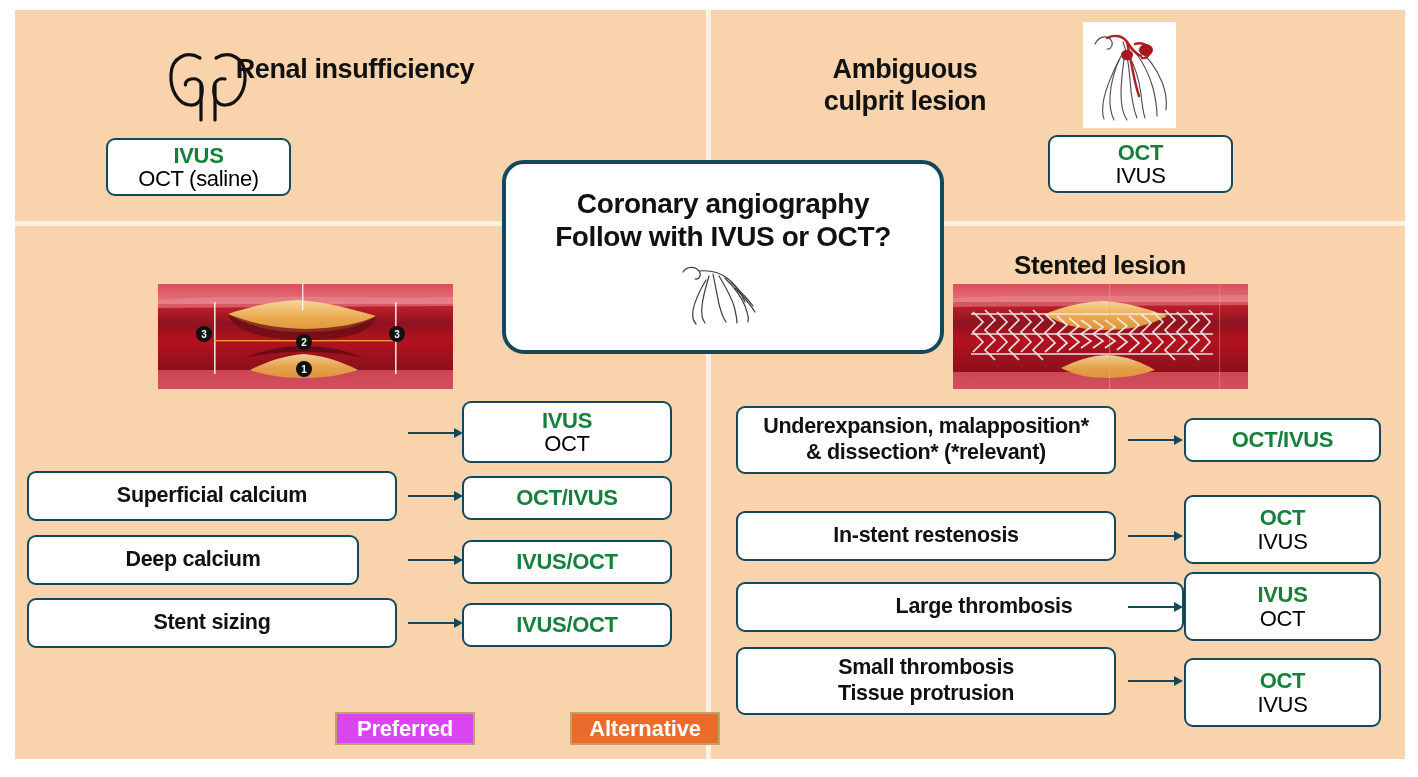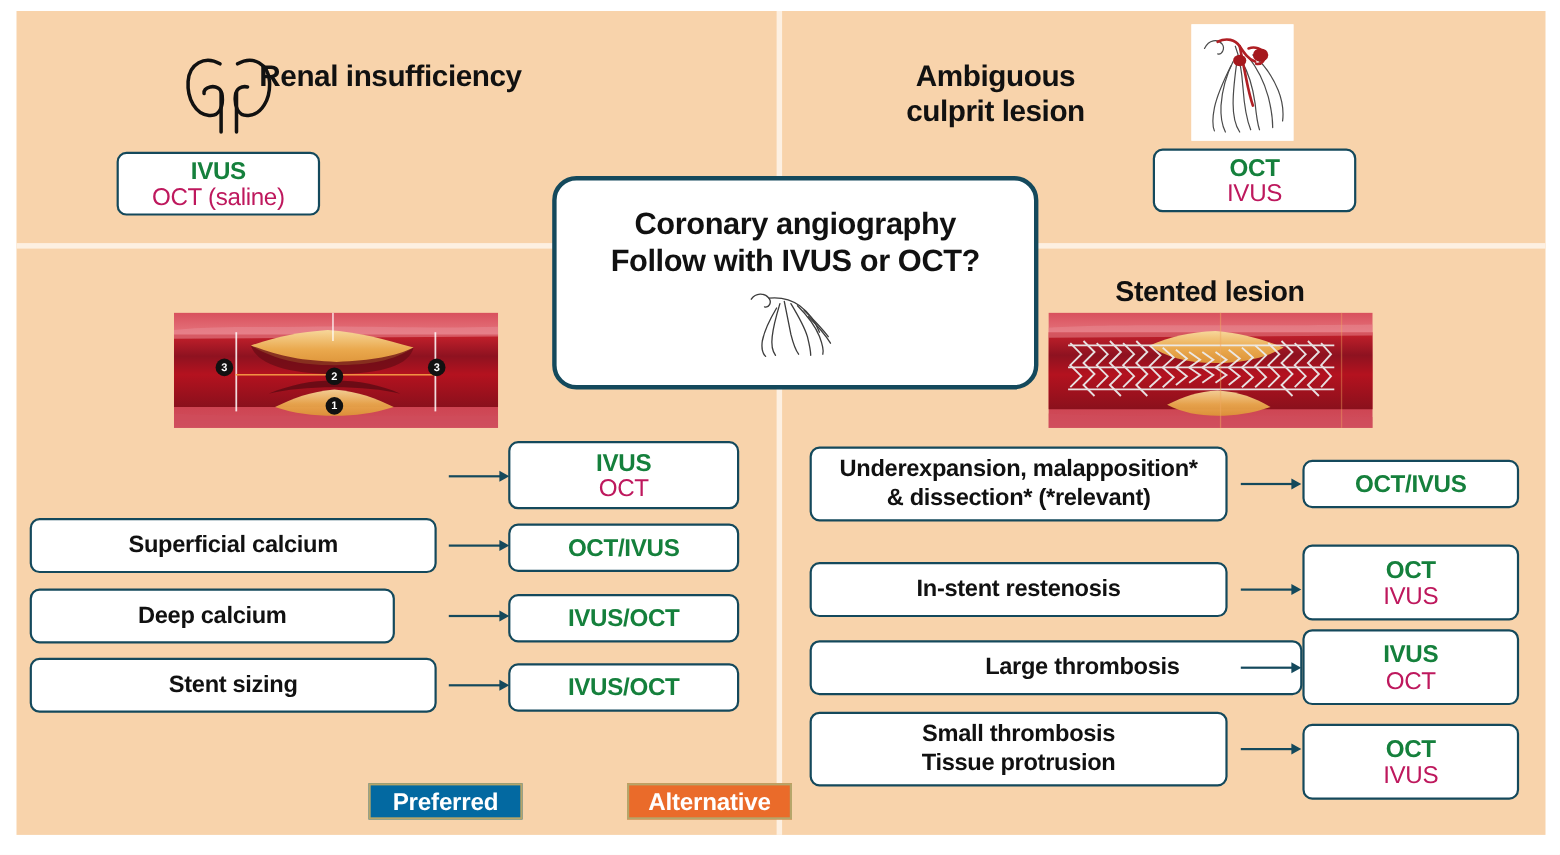--- a/index.html
+++ b/index.html
@@ -26,42 +26,42 @@
   .rbox.heavy{border-width:4px;border-radius:22px;}
 
   .ttl{
     position:absolute;color:#111111;font-weight:bold;text-align:center;
     letter-spacing:-0.4px;line-height:1.12;
   }
   .quad-title{font-size:27px;}
   .sec-title{font-size:26px;}
   .modal-line{font-size:22px;letter-spacing:-0.3px;}
   .modal-line.g{font-weight:bold;color:#15803c;}
-  .modal-line.o{color:#be185d;font-weight:normal;}
+  .modal-line.o{color:#000000;font-weight:normal;}
 
   .label-txt{font-size:21.5px;color:#111;font-weight:bold;letter-spacing:-0.3px;line-height:1.2;}
 
   
   .arrow{position:absolute;height:12px;}
   .arrow .shaft{position:absolute;left:0;top:5px;height:2px;background:#14495c;}
   .arrow .head{position:absolute;top:1px;width:0;height:0;
     border-top:5px solid transparent;border-bottom:5px solid transparent;
     border-left:9px solid #14495c;}
 
   
   #centerbox{left:487px;top:150px;width:442px;height:194px;}
   #centerbox .ctxt{font-size:28px;font-weight:bold;color:#111;letter-spacing:-0.4px;line-height:1.17;}
 
   
   .legend{
     position:absolute;color:#ffffff;font-weight:bold;font-size:22px;
     display:flex;align-items:center;justify-content:center;
     border:2px solid #b6a66a;box-sizing:border-box;letter-spacing:-0.2px;
   }
-  #legend-pref{left:320px;top:702px;width:140px;height:33px;background:#0369a1;}
+  #legend-pref{left:320px;top:702px;width:140px;height:33px;background:#d946ef;}
   #legend-alt{left:555px;top:702px;width:150px;height:33px;background:#ea6b2a;}
 
   
   .imgbox{position:absolute;overflow:hidden;}
   .vessel{position:absolute;inset:0;}
 
   .marker{
     position:absolute;width:16px;height:16px;border-radius:50%;background:#111;
     color:#fff;font-size:10px;font-weight:bold;display:flex;align-items:center;
     justify-content:center;font-family:"Liberation Sans",sans-serif;

